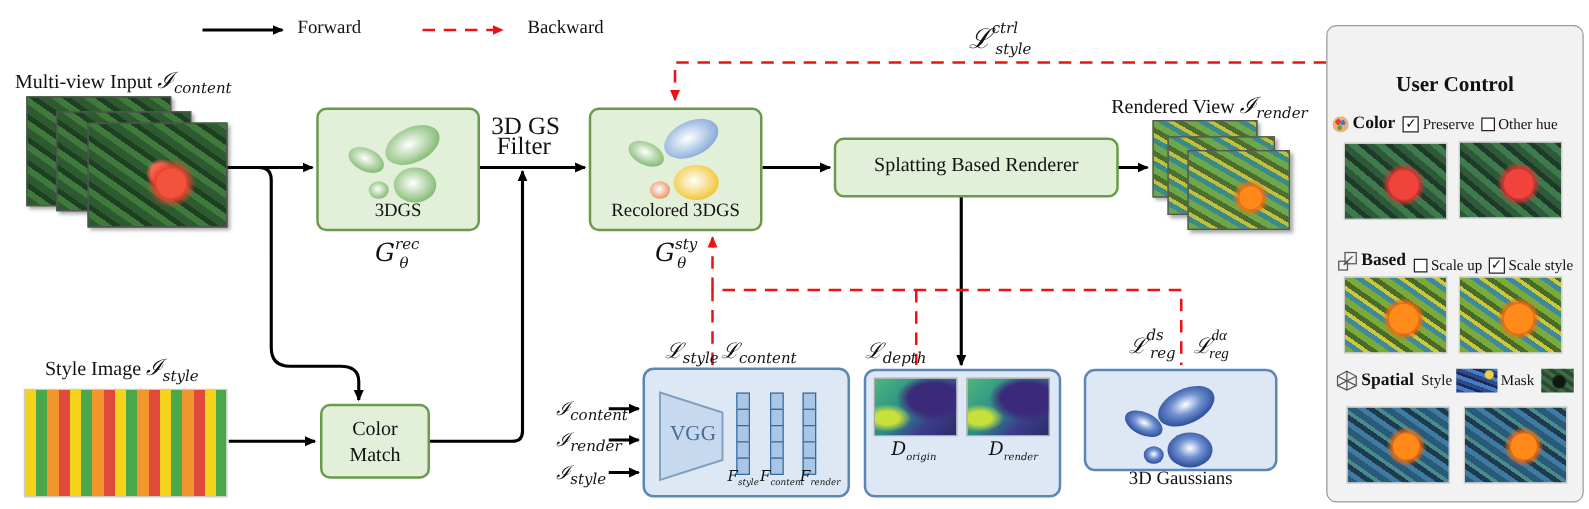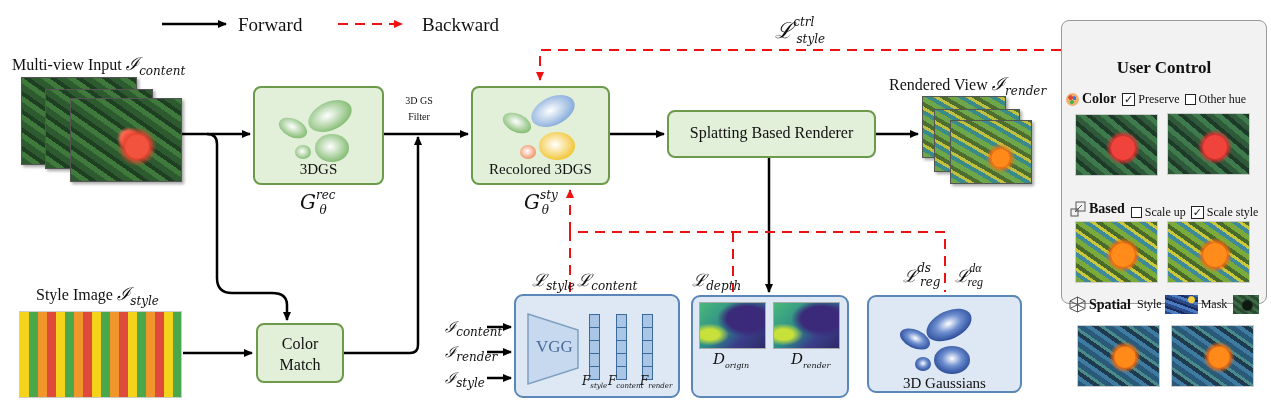--- a/index.html
+++ b/index.html
@@ -1,18 +1,18 @@
 <!DOCTYPE html>
 <html><head>
 <meta charset="utf-8">
 <style>
   html,body{margin:0;padding:0;background:#ffffff;}
   body{width:1271px;height:407px;position:relative;overflow:hidden;font-family:"Liberation Serif",serif;color:#111;}
   .abs{position:absolute;}
-  .txt{font-size:19px;white-space:nowrap;}
+  .txt{font-size:15px;white-space:nowrap;}
   .math{font-family:"DejaVu Serif",serif;font-style:italic;white-space:nowrap;}
   .math sub,.math sup{font-size:12px;}
   .gbox{position:absolute;background:#e2efd9;border:2px solid #6a9a4a;border-radius:8px;box-sizing:border-box;}
   .bbox{position:absolute;background:#dde8f4;border:2px solid #5b86b8;border-radius:9px;box-sizing:border-box;}
   .boxlabel{position:absolute;left:0;right:0;text-align:center;font-size:15px;}
   svg.overlay{position:absolute;left:0;top:0;}
   .photo{position:absolute;border:1px solid #555;box-shadow:2px 2px 3px rgba(0,0,0,0.35);box-sizing:border-box;}
   .flower{background:
       radial-gradient(circle at 60% 58%, #f2533f 0 14%, #e8432f 15%, transparent 24%),
       radial-gradient(circle at 52% 48%, #ff6b55 0 10%, transparent 16%),
@@ -33,21 +33,21 @@
       repeating-linear-gradient(35deg,#2a5a7a 0 5px,#3f7aa0 5px 9px,#1e3a4e 9px 13px,#4a8a8a 13px 16px);}
   .lego2{background:
       linear-gradient(90deg,#f5d31a 25%,#4aa84a 25% 50%,#f0962a 50% 75%,#e04a3a 75%) 0 0/36px 10px,
       linear-gradient(90deg,#5a8ad0 25%,#f5d31a 25% 50%,#4aa84a 50% 75%,#f0962a 75%) 0 10px/36px 10px;
       background-repeat:repeat;}
   .depth-map{position:absolute;background:
       radial-gradient(ellipse at 72% 35%, #3b2a7a 0 30%, transparent 45%),
       radial-gradient(ellipse at 15% 70%, #c8e03a 0 12%, transparent 25%),
       linear-gradient(135deg,#4bb87a,#2a8a8a 45%,#3a3f8a 70%,#2f2a6a);
       border:1px solid #aaa;}
-  .uc-panel{position:absolute;left:1061px;top:20px;width:206px;height:284px;background:#f2f2f2;border:1px solid #9a9a9a;border-radius:8px;box-sizing:border-box;}
+  .uc-panel{position:absolute;left:1061px;top:20px;width:206px;height:382px;background:#f2f2f2;border:1px solid #9a9a9a;border-radius:8px;box-sizing:border-box;}
   .uc-title{position:absolute;left:0;right:0;top:37px;text-align:center;font-weight:bold;font-size:17px;}
   .uc-row{position:absolute;left:10px;font-size:12px;white-space:nowrap;display:flex;align-items:center;gap:3px;}
   .uc-row .head{font-weight:bold;font-size:14px;}
   .cb{display:inline-block;width:11px;height:11px;border:1px solid #222;box-sizing:border-box;background:#fff;position:relative;font-size:10px;line-height:9px;text-align:center;}
   .cb.on{width:13px;height:13px;line-height:11px;font-size:11px;}
   .uc-img{position:absolute;width:83px;height:62px;border:1px solid #ccc;box-sizing:border-box;}
   .feat-col{position:absolute;width:11px;display:flex;flex-direction:column;}
   .feat-col div{height:12px;border:1px solid #3a6a9a;background:#a9c6e6;margin-top:-1px;}
 </style>
 </head>
@@ -118,21 +118,21 @@
     <ellipse cx="38" cy="40" rx="15" ry="9" transform="rotate(25 38 40)" fill="url(#gg)"></ellipse>
     <ellipse cx="77" cy="60" rx="17" ry="14" fill="url(#gg)"></ellipse>
     <ellipse cx="48" cy="64" rx="8" ry="7" fill="url(#gg)"></ellipse>
   </svg>
   <div class="boxlabel" style="top:73px;">3DGS</div>
 </div>
 <div class="abs math" style="left:300px;top:190px;font-size:20px;">
   <span>G</span><sup style="position:relative;top:-2px;">rec</sup><sub style="margin-left:-16px;">θ</sub>
 </div>
 
-<div class="abs txt" style="left:393px;top:93px;text-align:center;width:52px;font-size:10px;line-height:16px;">
+<div class="abs txt" style="left:393px;top:93px;text-align:center;width:52px;font-size:20px;line-height:16px;">
   <div>3D GS</div>
   <div>Filter</div>
 </div>
 
 <div class="gbox" style="left:471px;top:86px;width:139px;height:99px;">
   <svg class="abs" style="left:0;top:0;" width="135" height="95">
     <defs>
       <radialGradient id="gb" cx="45%" cy="45%" r="60%">
           <stop offset="0" stop-color="#ffffff"></stop>
           <stop offset="1" stop-color="#7ea6d8"></stop>
@@ -150,21 +150,21 @@
     <ellipse cx="44" cy="35" rx="15" ry="9" transform="rotate(25 44 35)" fill="url(#gg)"></ellipse>
     <ellipse cx="84" cy="58" rx="18" ry="14" fill="url(#gy)"></ellipse>
     <ellipse cx="55" cy="64" rx="8" ry="7" fill="url(#go)"></ellipse>
   </svg>
   <div class="boxlabel" style="top:73px;">Recolored 3DGS</div>
 </div>
 <div class="abs math" style="left:524px;top:190px;font-size:20px;">
   <span>G</span><sup style="position:relative;top:-2px;">sty</sup><sub style="margin-left:-16px;">θ</sub>
 </div>
 
-<div class="gbox" style="left:667px;top:110px;width:209px;height:48px;">
+<div class="gbox" style="left:667px;top:110px;width:228px;height:48px;">
   <div class="boxlabel" style="top:12px;font-size:16px;">Splatting Based Renderer</div>
 </div>
 
 <div class="abs txt" style="left:889px;top:71px;font-size:16px;">
   <span>Rendered View</span>
   <span class="math" style="font-size:18px;"><span>ℐ</span><sub>render</sub></span>
 </div>
 <div class="photo render-photo" style="left:922px;top:96px;width:84px;height:62px;"></div>
 <div class="photo render-photo" style="left:934px;top:109px;width:86px;height:63px;"></div>
 <div class="photo render-photo" style="left:950px;top:120px;width:82px;height:64px;"></div>
@@ -217,21 +217,21 @@
   <div class="abs math" style="left:124px;top:78px;font-size:12px;"><span>F</span><sub style="font-size:7px;">render</sub></div>
 </div>
 
 <div class="bbox" style="left:691px;top:295px;width:158px;height:103px;">
   <div class="depth-map" style="left:6px;top:5px;width:65px;height:45px;"></div>
   <div class="depth-map" style="left:80px;top:5px;width:65px;height:45px;"></div>
   <div class="abs math" style="left:20px;top:53px;font-size:15px;"><span>D</span><sub style="font-size:8px;">origin</sub></div>
   <div class="abs math" style="left:98px;top:53px;font-size:15px;"><span>D</span><sub style="font-size:8px;">render</sub></div>
 </div>
 
-<div class="bbox" style="left:867px;top:295px;width:155px;height:98px;">
+<div class="bbox" style="left:867px;top:295px;width:155px;height:82px;">
   <svg class="abs" style="left:0;top:0;" width="151" height="99">
     <defs>
       <radialGradient id="gbl" cx="50%" cy="45%" r="60%">
           <stop offset="0" stop-color="#ffffff"></stop>
           <stop offset="0.45" stop-color="#6e8fd0"></stop>
           <stop offset="1" stop-color="#1f3f8f"></stop>
         </radialGradient>
     </defs>
     <ellipse cx="80" cy="28" rx="24" ry="14" transform="rotate(-25 80 28)" fill="url(#gbl)"></ellipse>
     <ellipse cx="46" cy="42" rx="16" ry="9" transform="rotate(25 46 42)" fill="url(#gbl)"></ellipse>

